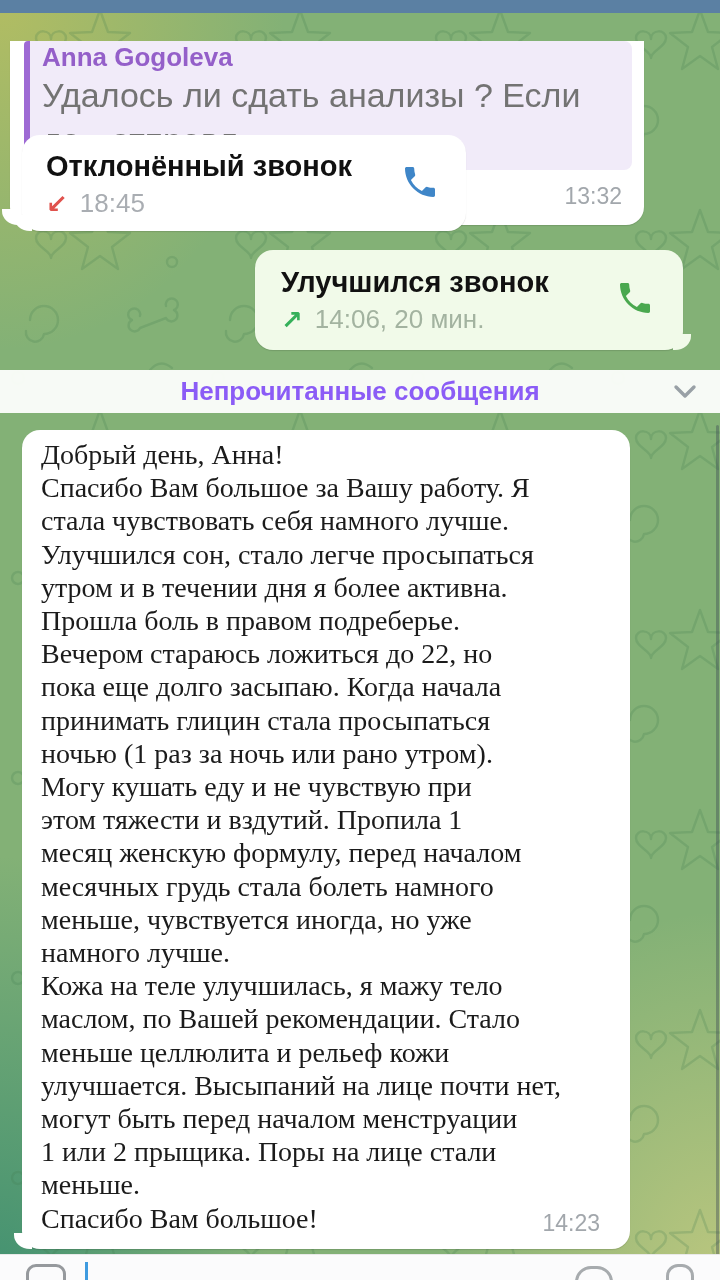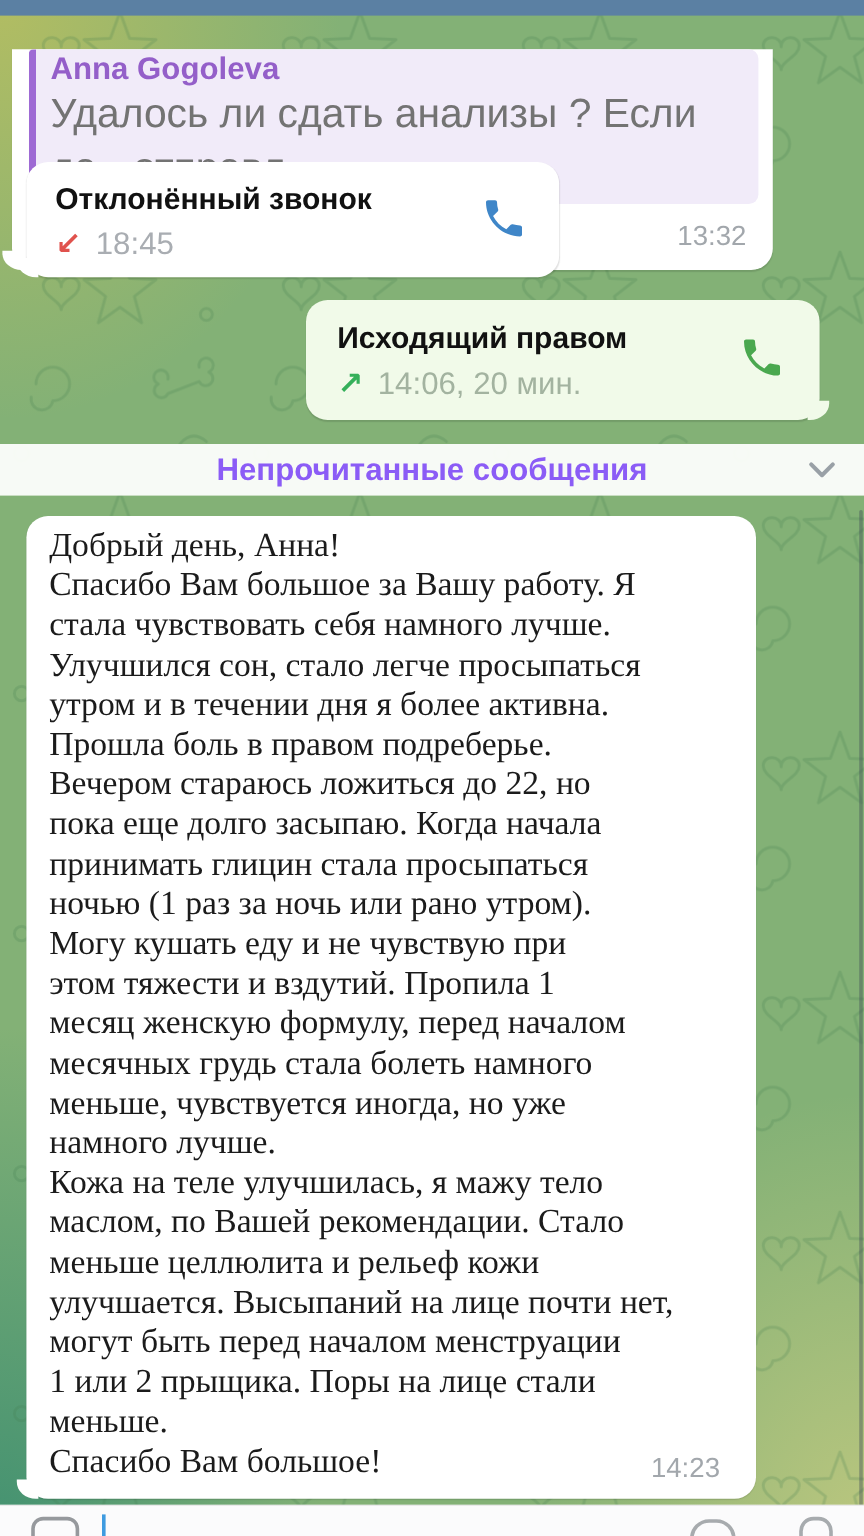--- a/index.html
+++ b/index.html
@@ -26,21 +26,21 @@
   .msg1{left:10px; top:13px; width:634px; border-radius:0 0 18px 18px; background:#fff; padding:0 0 10px 0;margin-top:28px;}
   .quote{margin:0 12px 0 14px; background:#f1ebf9; border-left:6px solid #9e6ad4;
          border-radius:4px 8px 8px 4px; padding:1px 10px 7px 12px;}
   .quote-author{color:#945fc9; font-weight:700; font-size:26px; line-height:31px;}
   .quote-text{color:#737373; font-size:34px; line-height:45px;}
   .msg1-body{position:relative; padding:9px 18px 2px 20px; font-size:29px; line-height:34px;}
   .time{color:#a2a7ac; font-size:23px;}
   .msg1 .time{position:absolute; right:22px; bottom:2px;}
 
   
-  .call-title{font-weight:700; font-size:25px; line-height:34px; color:#111;}
+  .call-title{font-weight:700; font-size:29px; line-height:34px; color:#111;}
   .call-meta{display:flex; align-items:center; gap:12px; margin-top:5px; font-size:26px;}
   .arrow{font-size:26px; font-weight:700; font-family:"DejaVu Sans",sans-serif;}
   .call2{left:22px; top:135px; width:444px; height:96px; padding:14px 0 0 24px;}
   .call2 .arrow{color:#e0524d;}
   .call2 .call-meta{color:#a9adb2;}
   .phone{position:absolute; width:40px; height:40px;}
   .call2 .phone{right:26px; top:27px;}
   .call3{left:255px; top:250px; width:428px; height:100px; padding:15px 0 0 26px; background:#f1fae9;}
   .call3 .arrow{color:#35b05a;}
   .call3 .call-meta{color:#a3b3a0;}
@@ -114,21 +114,21 @@
       <span class="arrow">↙</span>
       <span>18:45</span>
     </div>
     <svg class="phone" viewBox="0 0 24 24">
       <path fill="#3f86c8" d="M6.54 10.8c1.45 2.85 3.76 5.16 6.61 6.61l2.21-2.21c.28-.28.69-.37 1.05-.25 1.12.37 2.33.57 3.59.57.59 0 1 .41 1 1V20c0 .59-.41 1-1 1C10.85 21 3 13.15 3 3.95c0-.59.45-1 1.04-1h3.48c.59 0 1 .41 1 1 0 1.25.2 2.46.57 3.59.11.36.03.76-.25 1.05l-2.3 2.21z"></path>
     </svg>
   </div>
 
   <div class="bubble call3">
     <div class="tail right" style="background:#f1fae9"></div>
-    <div class="call-title">Исходящий правом</div>
+    <div class="call-title">Улучшился звонок</div>
     <div class="call-meta">
       <span class="arrow">↗</span>
       <span>14:06, 20 мин.</span>
     </div>
     <svg class="phone" viewBox="0 0 24 24">
       <path fill="#4aa84f" d="M6.54 10.8c1.45 2.85 3.76 5.16 6.61 6.61l2.21-2.21c.28-.28.69-.37 1.05-.25 1.12.37 2.33.57 3.59.57.59 0 1 .41 1 1V20c0 .59-.41 1-1 1C10.85 21 3 13.15 3 3.95c0-.59.45-1 1.04-1h3.48c.59 0 1 .41 1 1 0 1.25.2 2.46.57 3.59.11.36.03.76-.25 1.05l-2.3 2.21z"></path>
     </svg>
   </div>
 
   <div class="divider">

